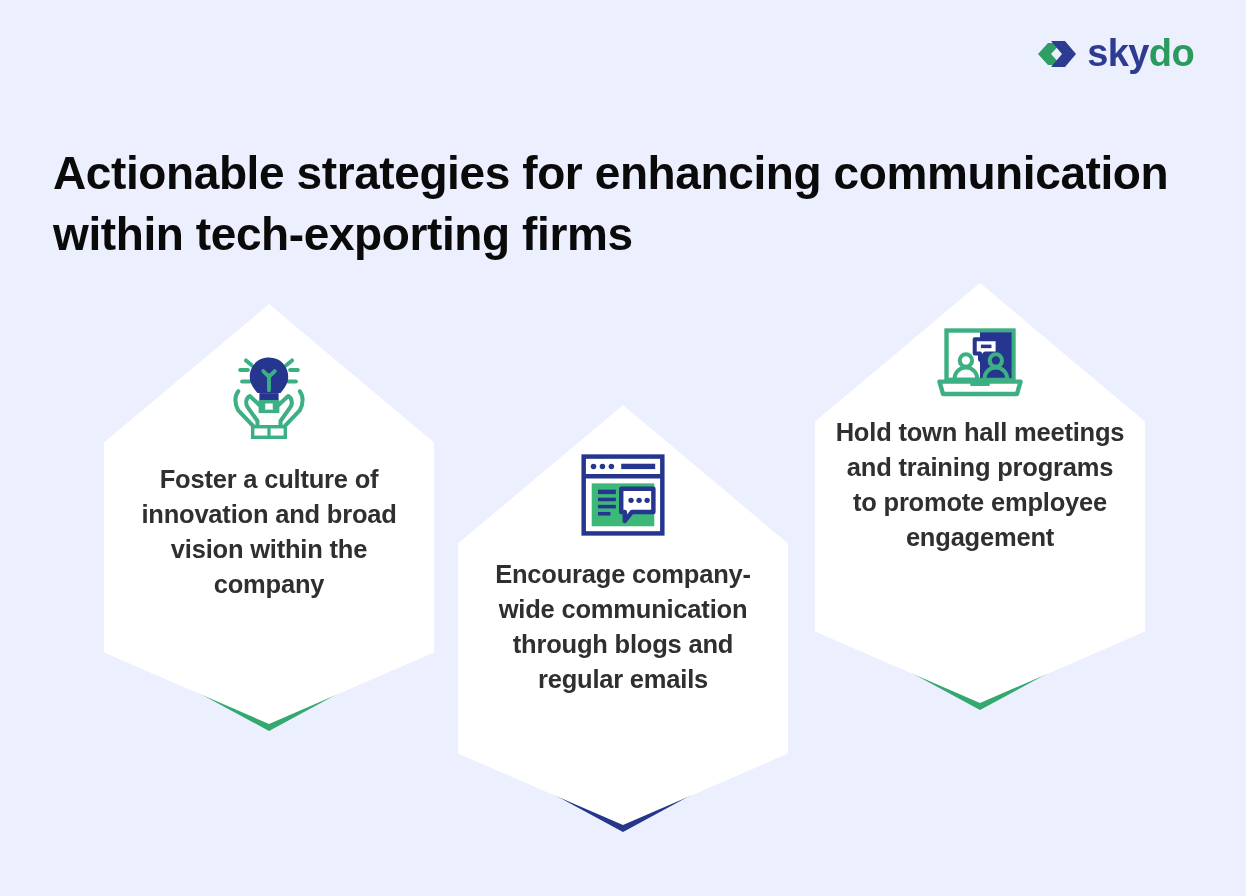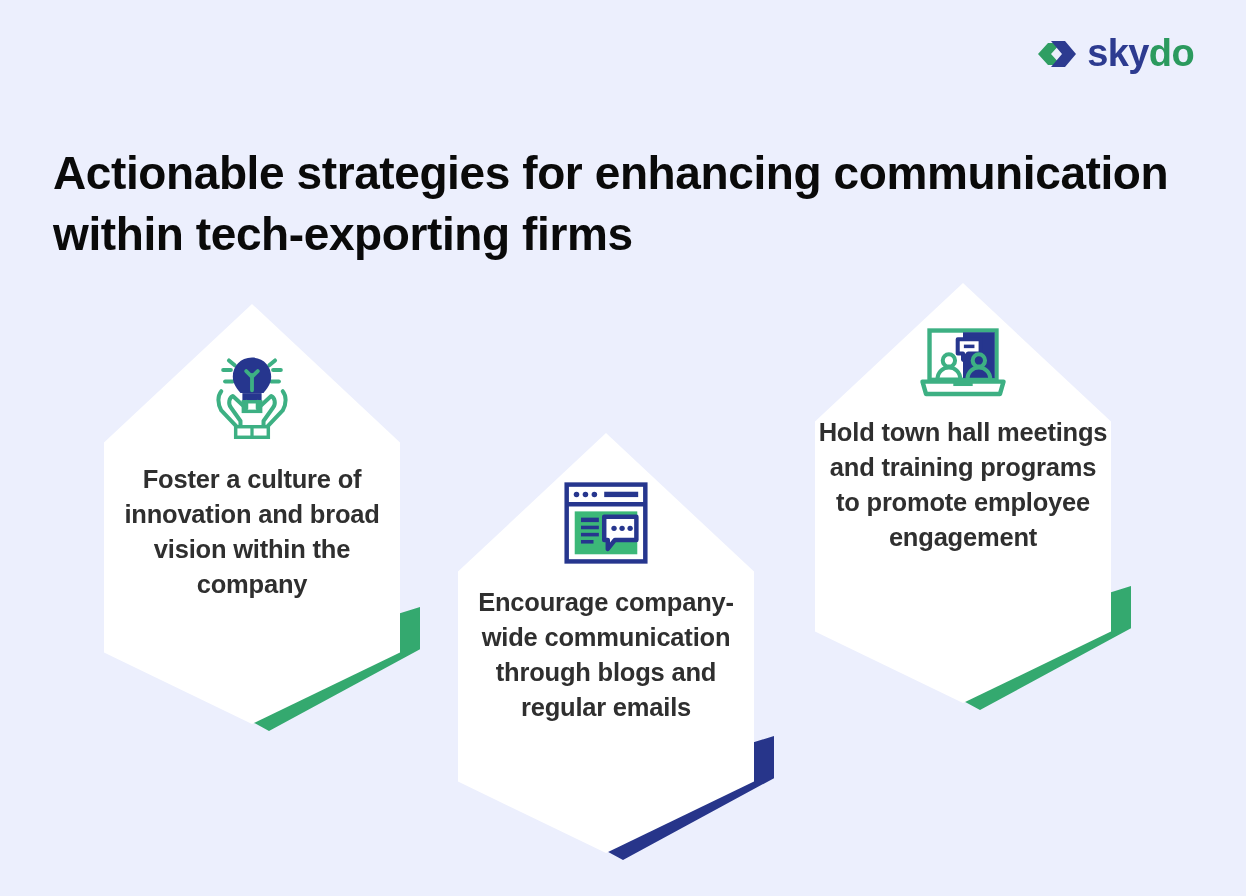--- a/index.html
+++ b/index.html
@@ -57,27 +57,27 @@
     position: absolute;
     top: 0; left: 0;
     width: 1246px;
     height: 896px;
   }
   .card {
     position: absolute;
     width: 330px;
   }
   .card-1 { left: 104px; top: 304px; }
-  .card-2 { left: 458px; top: 433px; }
+  .card-2 { left: 458px; top: 405px; }
   .card-3 { left: 815px; top: 283px; }
 
   
   .hex-body {
     position: relative;
-    width: 296px;
+    width: 330px;
     background: #ffffff;
     -webkit-clip-path: polygon(50% 0%, 100% 33%, 100% 83%, 50% 100%, 0% 83%, 0% 33%);
     clip-path: polygon(50% 0%, 100% 33%, 100% 83%, 50% 100%, 0% 83%, 0% 33%);
     display: flex;
     flex-direction: column;
     align-items: center;
     box-sizing: border-box;
   }
   .card-1 .hex-body { height: 420px; padding-top: 44px; }
   .card-2 .hex-body { height: 420px; padding-top: 48px; }

